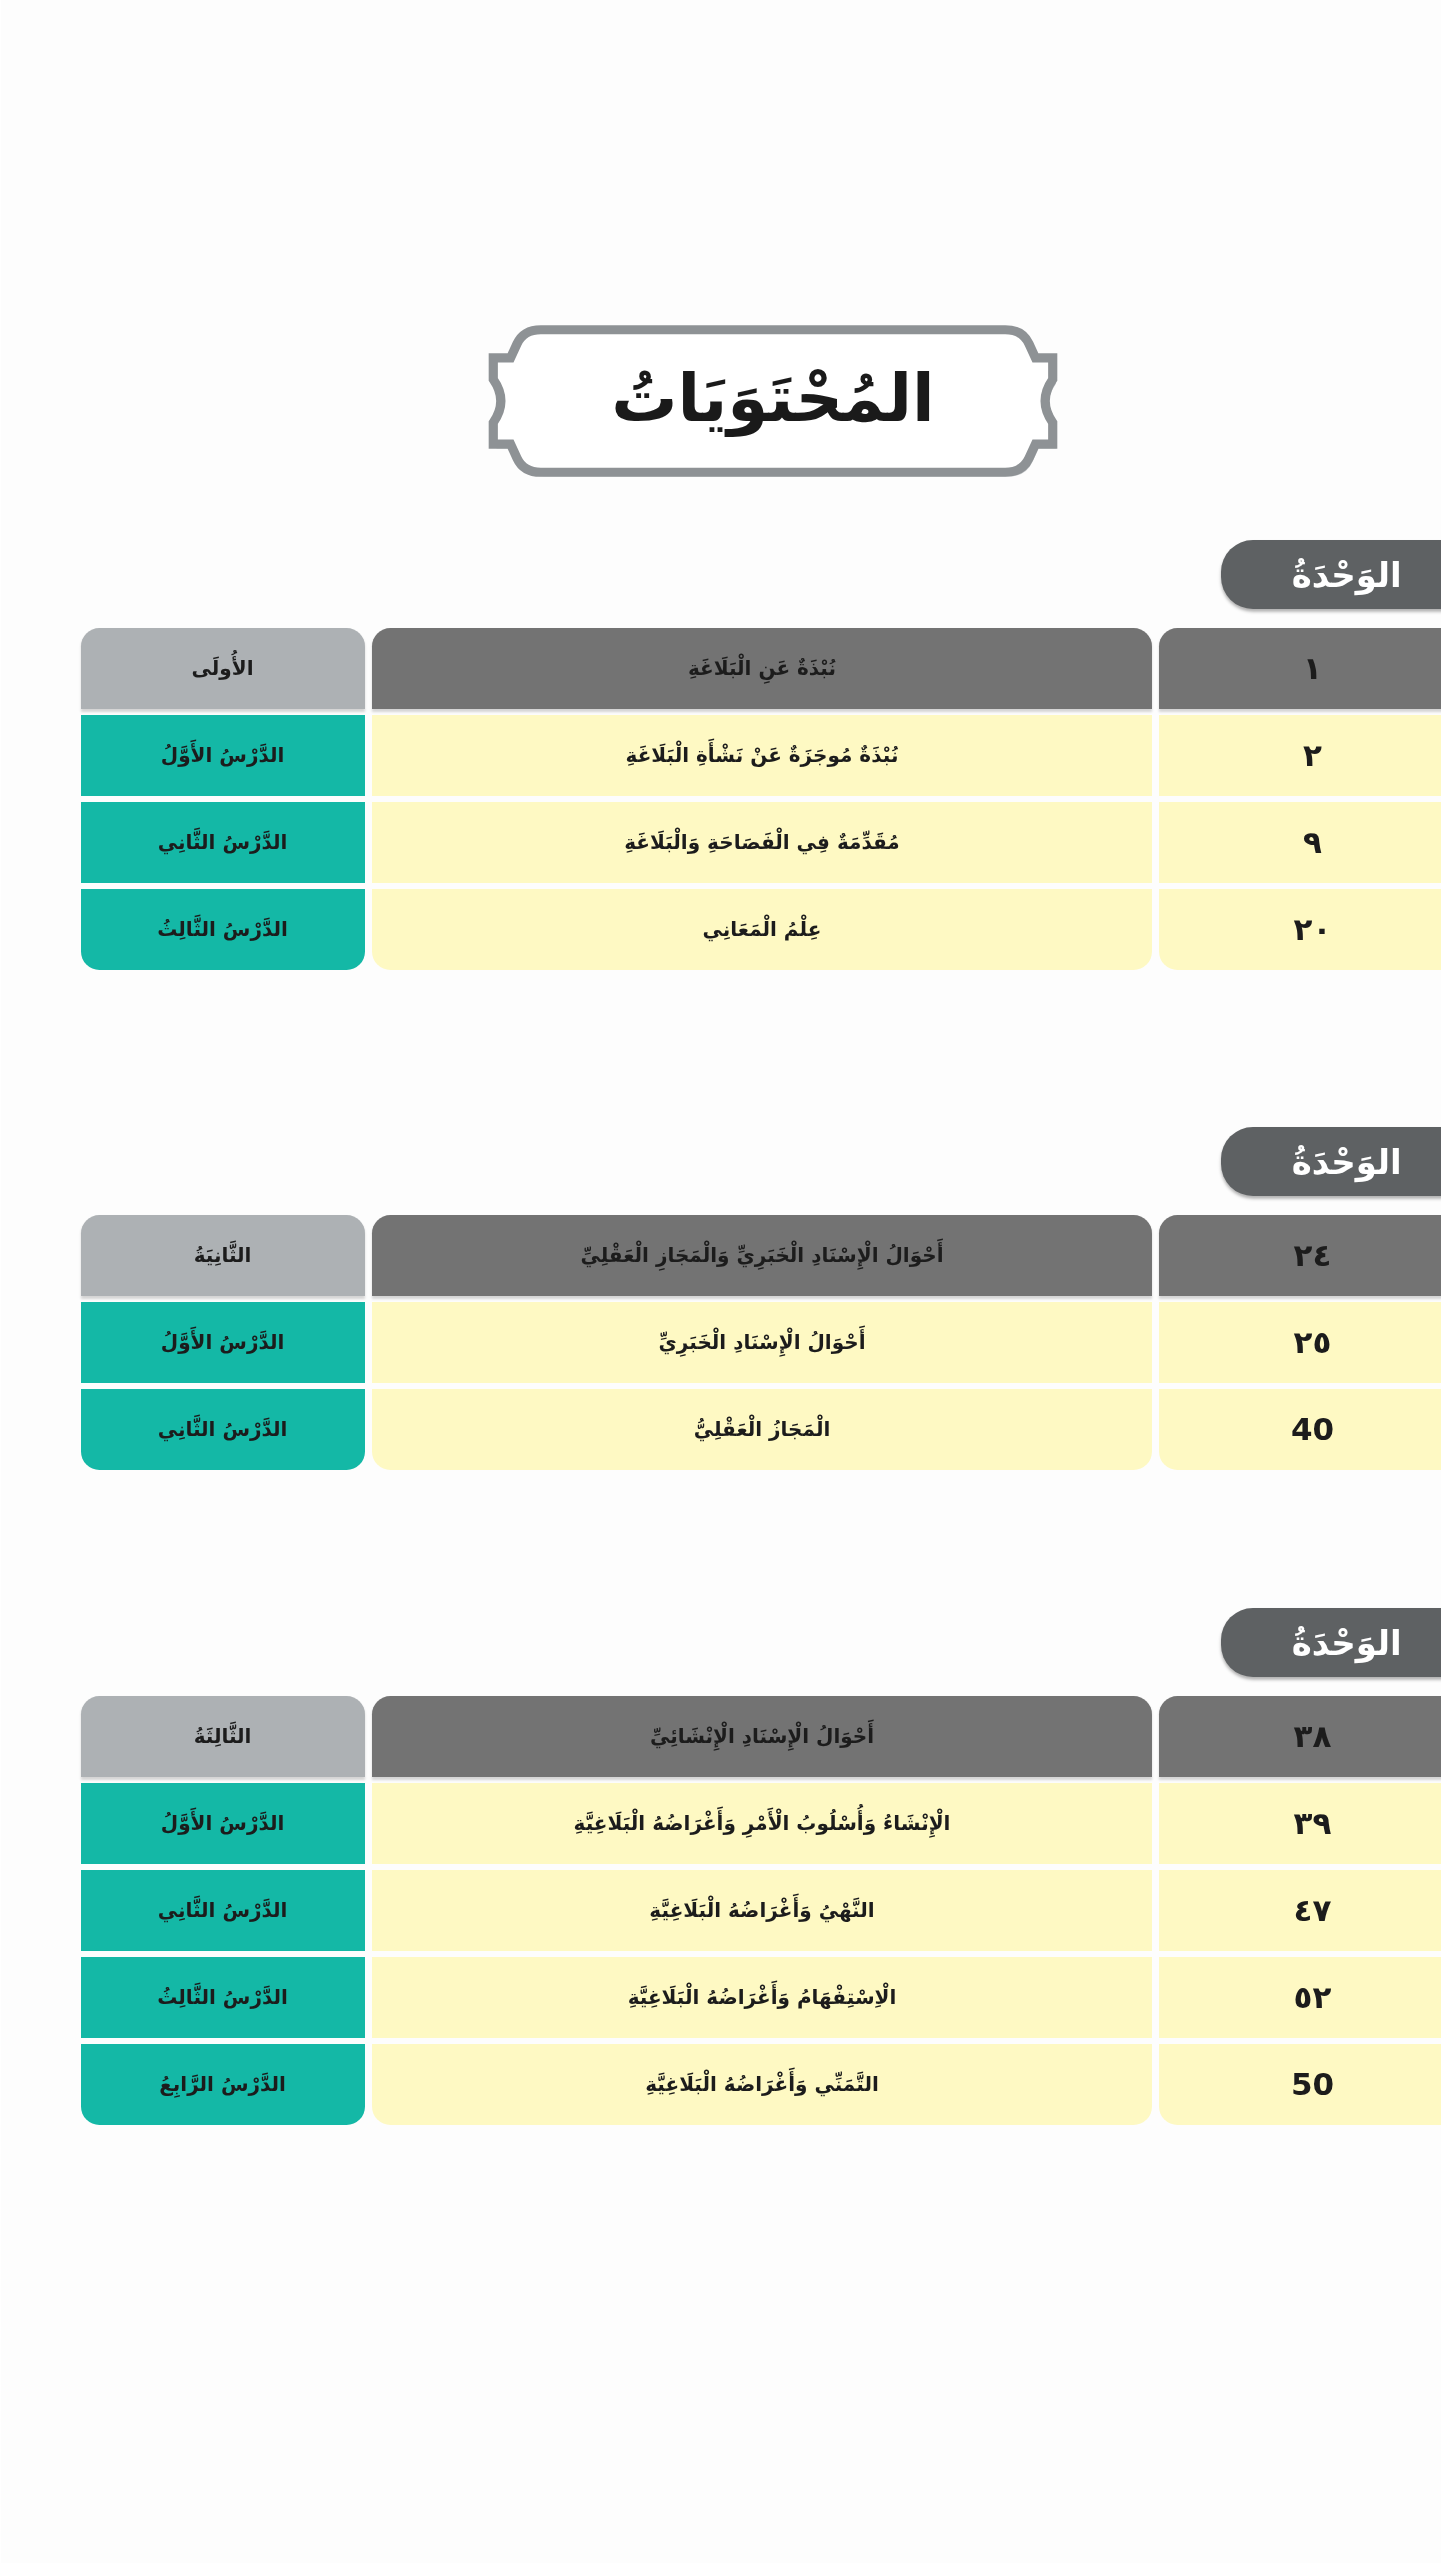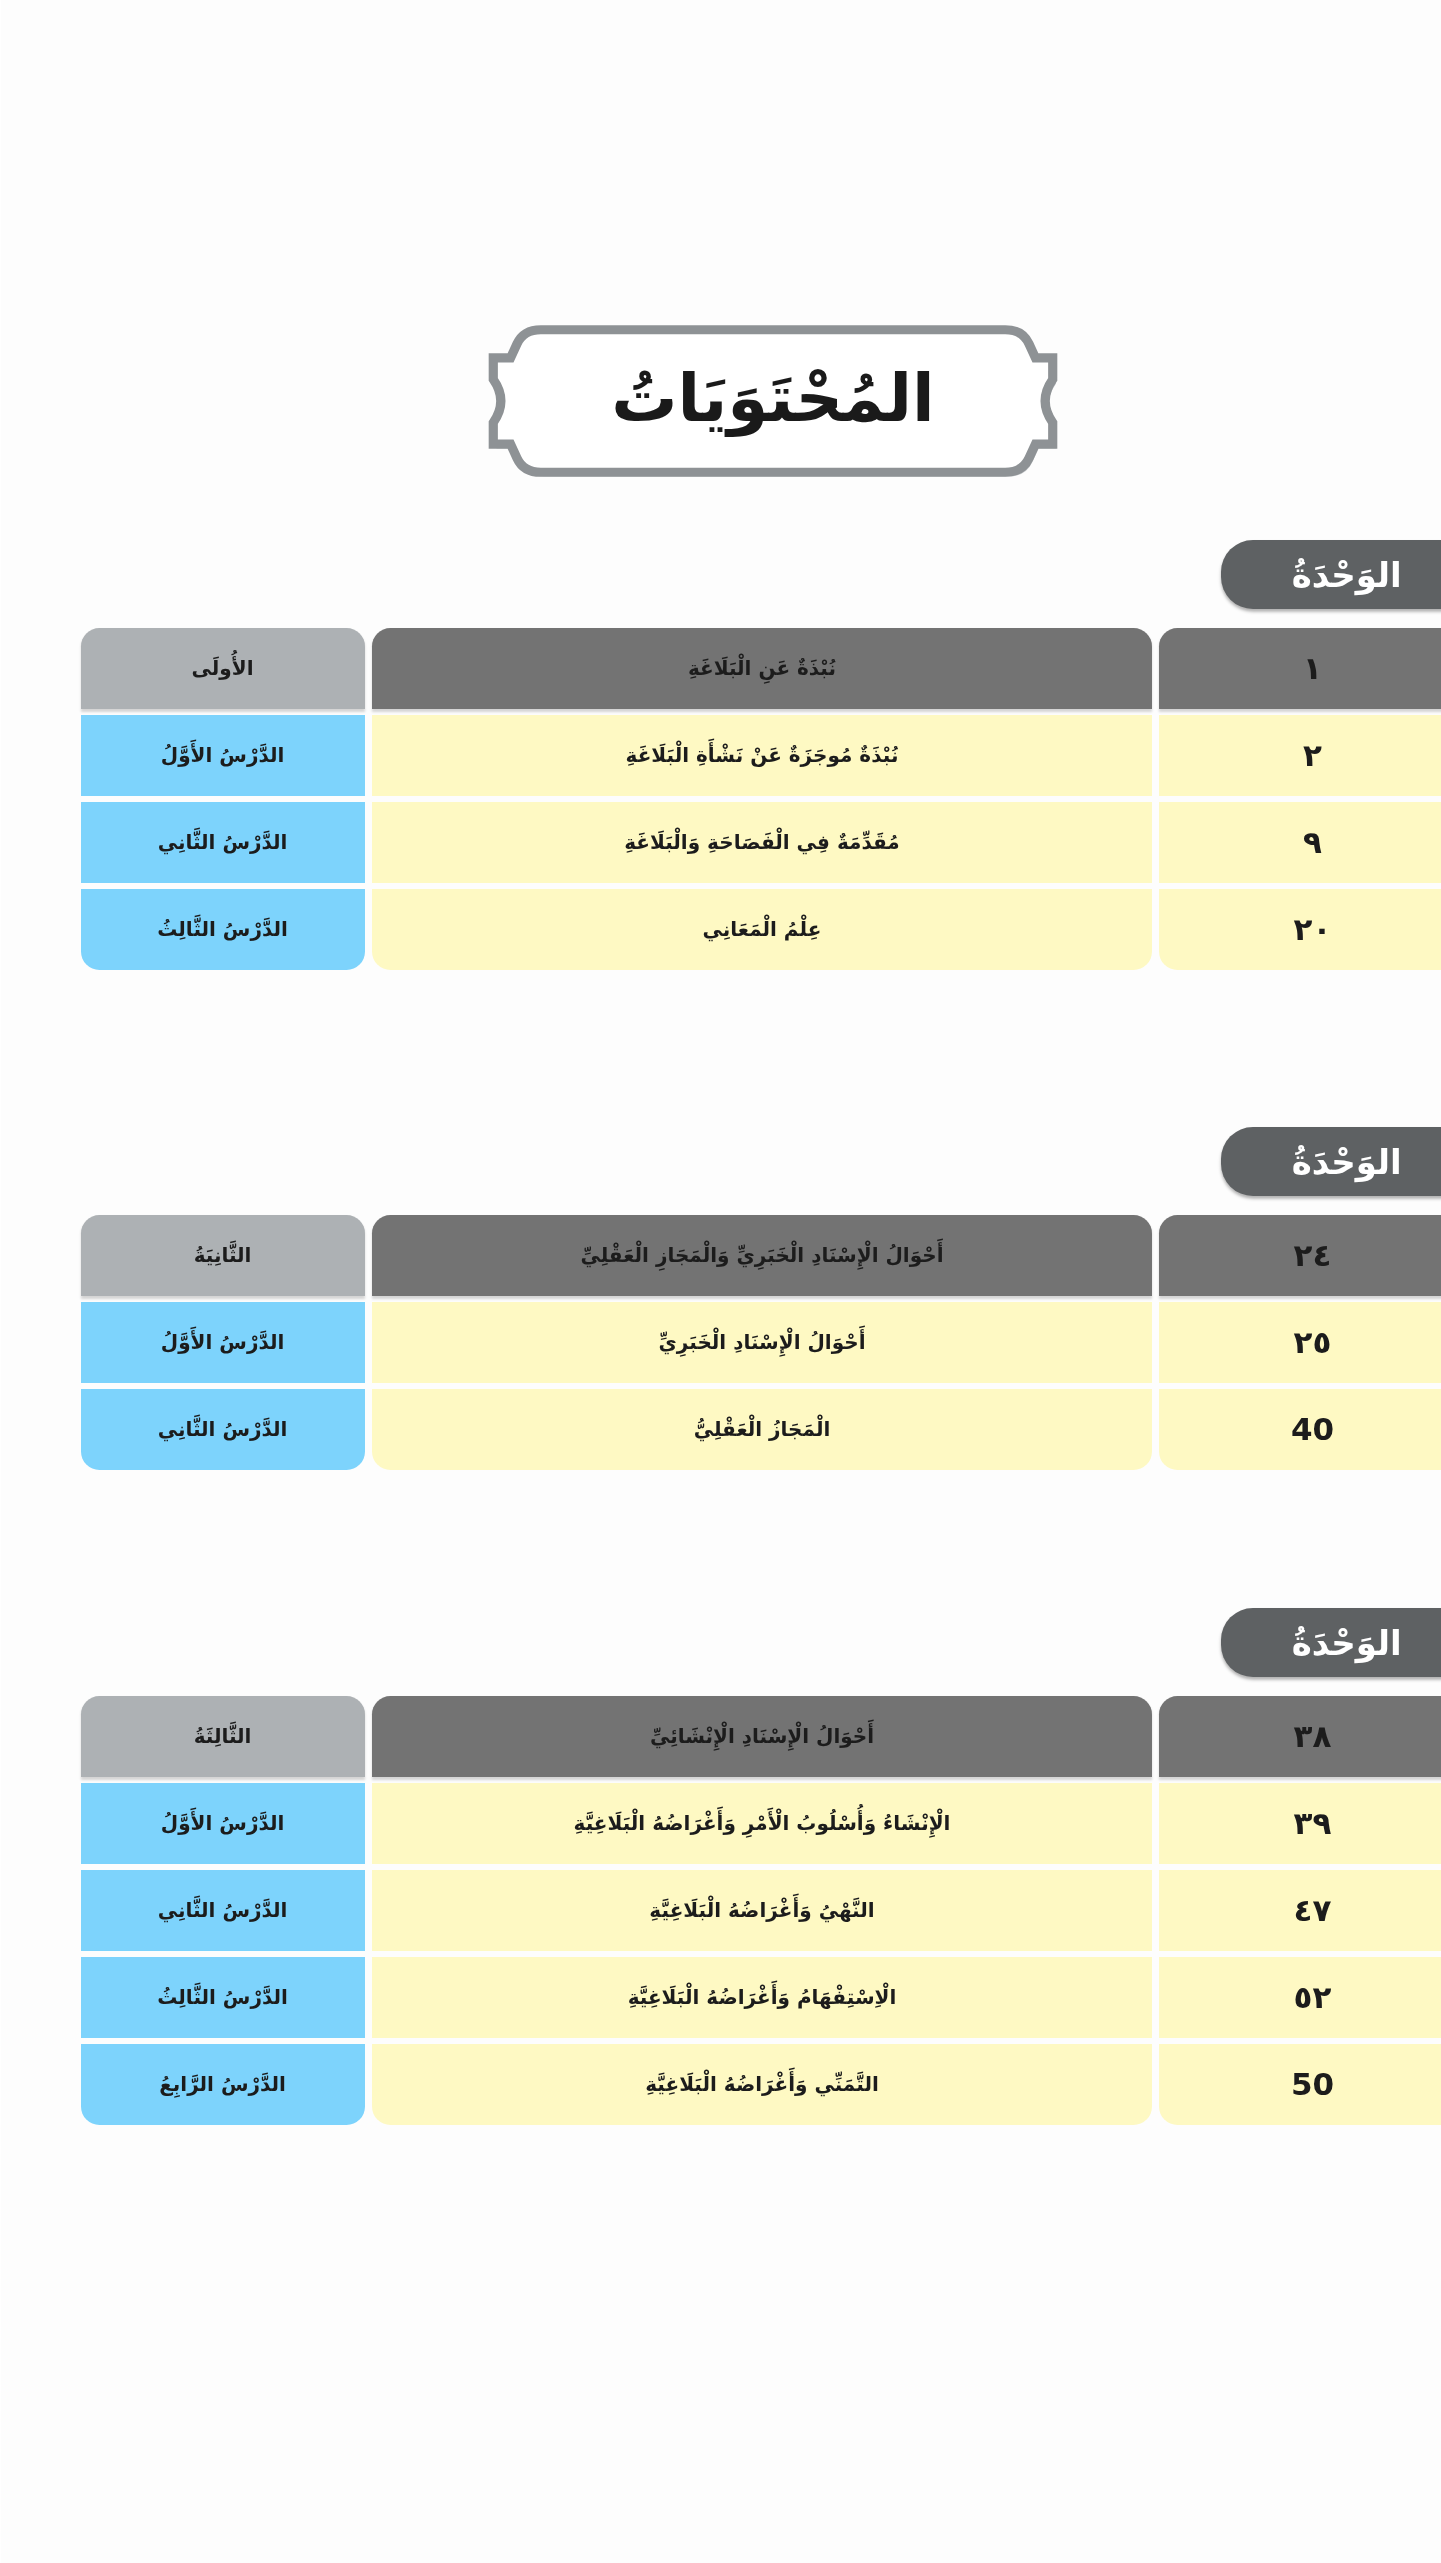--- a/index.html
+++ b/index.html
@@ -129,21 +129,21 @@
   }
   
   tr.last .cell {
     border-bottom-left-radius: 18.4px;
     border-bottom-right-radius: 18.4px;
   }
   tr.alt .cell {
     background: #fef9c3;
   }
   tr.alt .cell.unit {
-    background: #7dd3fc;
+    background: #14b8a6;
   }
   .cell.unit {
     background: #c5c8ca;
   }
   tr.head .cell.unit {
     background: #adb1b4;
   }
 
   col.c-num   { width: 303px; }
   col.c-title { width: 773px; }

